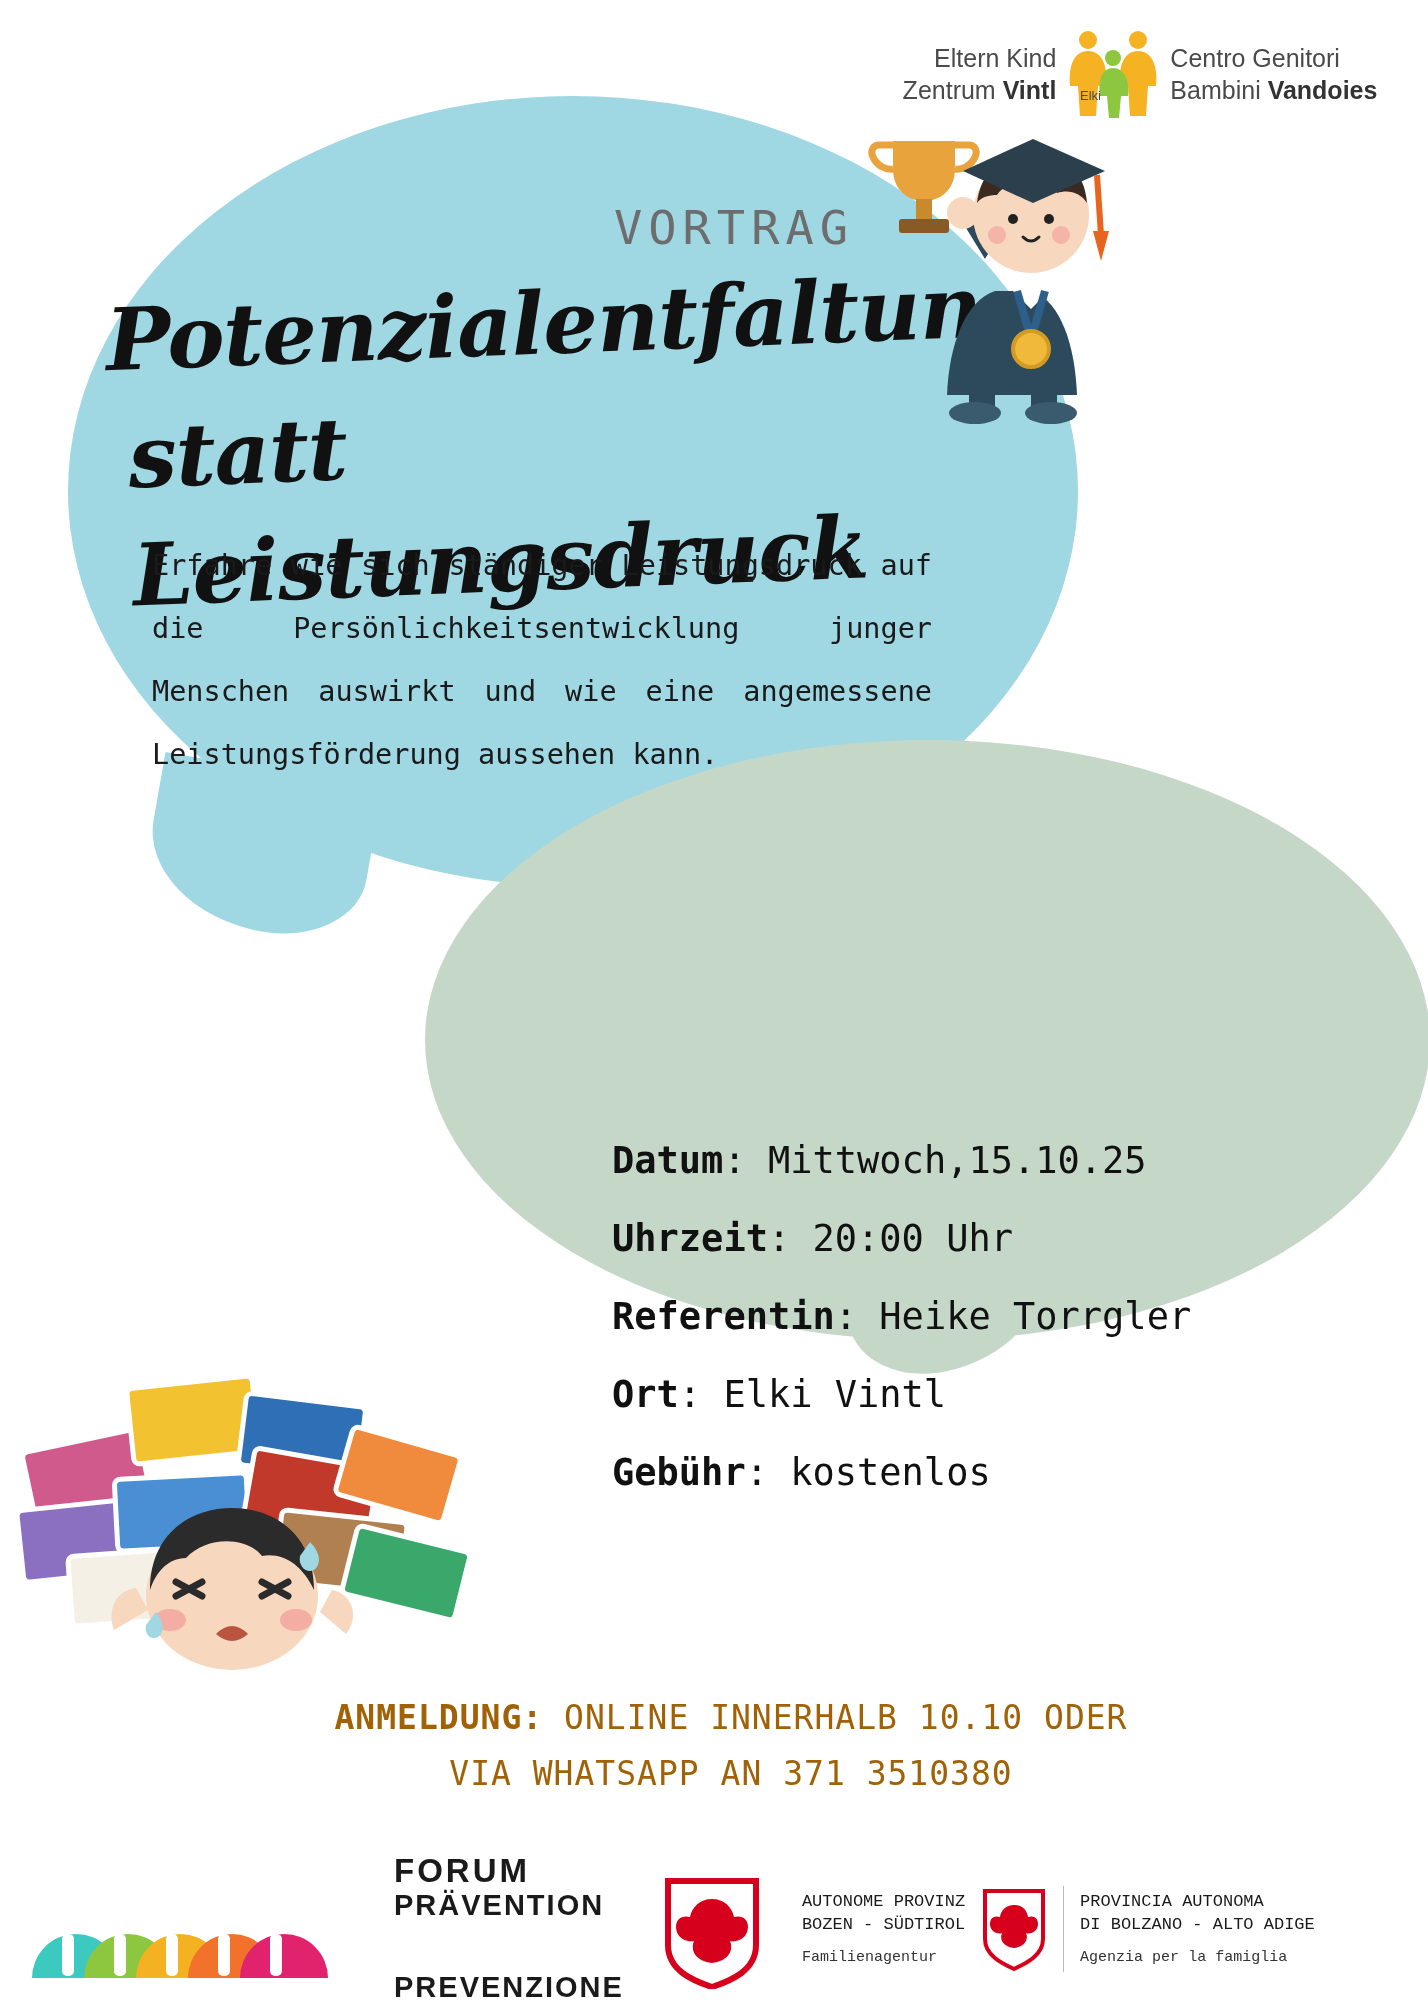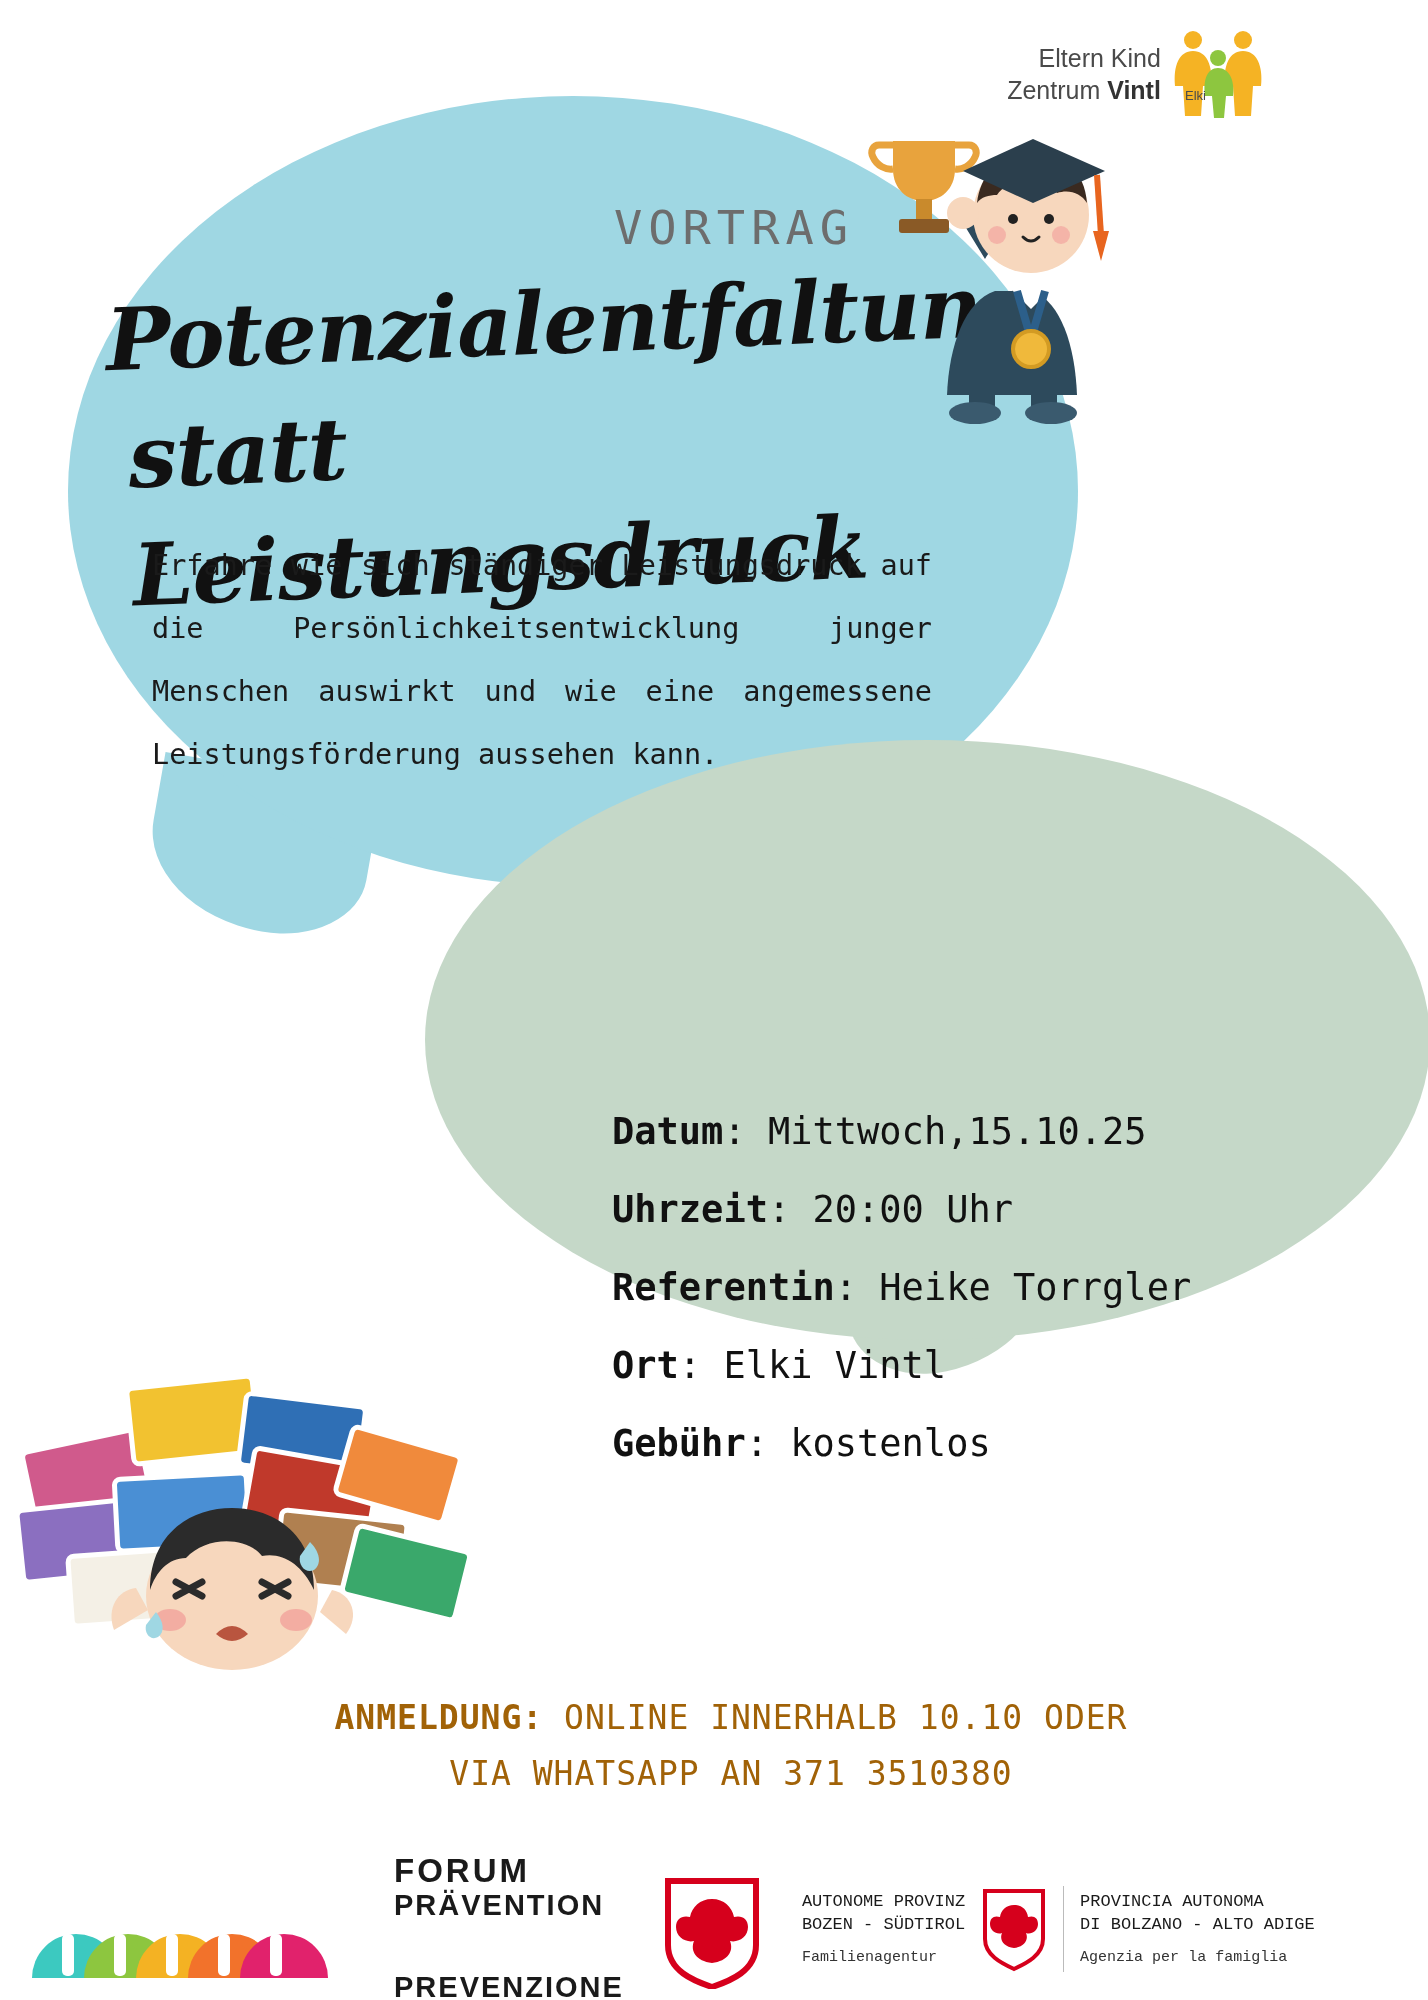--- a/index.html
+++ b/index.html
@@ -120,21 +120,21 @@
     top: 1220px;
     width: 200px;
     height: 150px;
     background: #c5d8c8;
     border-radius: 0 0 80% 60%;
     transform: rotate(-12deg);
   }
   .details {
     position: absolute;
     left: 612px;
-    top: 1093px;
+    top: 1122px;
     font-family: "DejaVu Sans Mono", monospace;
     font-size: 37px;
     line-height: 78px;
     color: #111;
     white-space: nowrap;
   }
   .details .k { font-weight: bold; }
 
   
   .books { position: absolute; left: 10px; top: 1290px; width: 540px; height: 400px; }
@@ -208,20 +208,24 @@
       <path d="M30 23 C16 23 10 38 12 58 L20 58 L22 88 L38 88 L40 58 L48 58 C50 38 44 23 30 23 Z" fill="#f5b324"></path>
       <circle cx="80" cy="12" r="9" fill="#f5b324"></circle>
       <path d="M80 23 C66 23 60 38 62 58 L70 58 L72 88 L88 88 L90 58 L98 58 C100 38 94 23 80 23 Z" fill="#f5b324"></path>
 
       <circle cx="55" cy="30" r="8" fill="#8dc63f"></circle>
       <path d="M55 40 C44 40 40 52 42 68 L49 68 L51 90 L61 90 L63 68 L70 68 C72 52 66 40 55 40 Z" fill="#8dc63f"></path>
       <text x="22" y="72" font-family="Liberation Sans, sans-serif" font-size="13" fill="#4a4a4a">Elki</text>
     </svg>
   </div>
 
+  <div class="hl-text right">
+    <div>Centro Genitori</div>
+    <div><span>Bambini </span><b>Vandoies</b></div>
+  </div>
 </div>
 
 <div class="bubble-blue-tail"></div>
 <div class="bubble-blue"></div>
 
 <div class="vortrag">VORTRAG</div>
 
 <div class="title">
   <span class="l1">Potenzialentfaltung</span>
   <span class="l2">statt Leistungsdruck</span>

